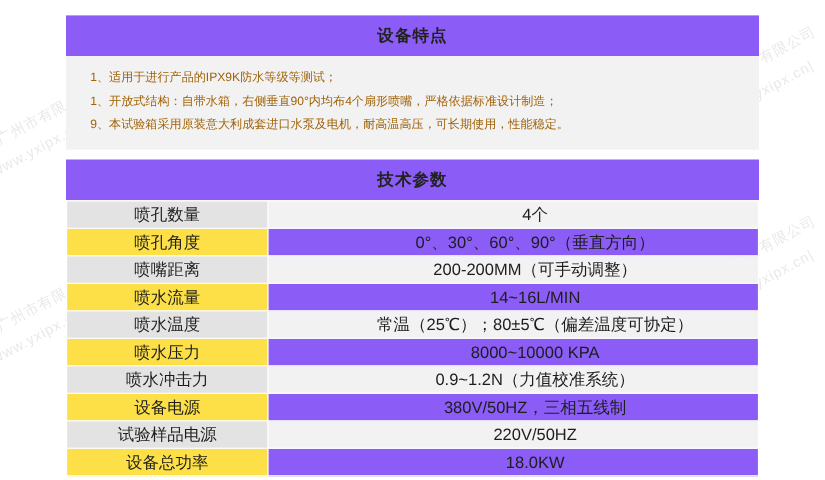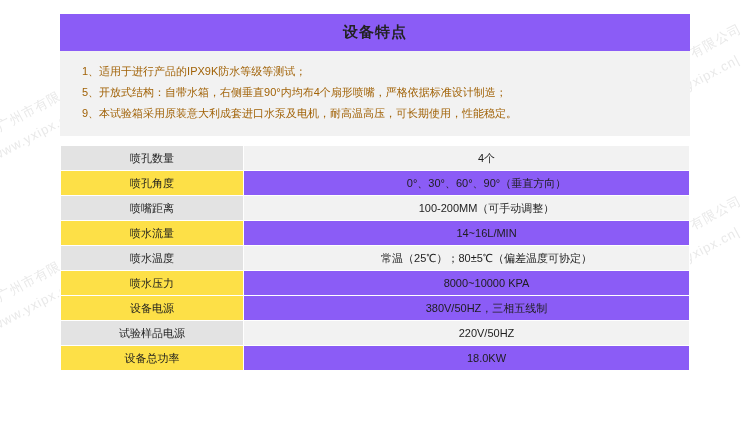--- a/index.html
+++ b/index.html
@@ -74,21 +74,21 @@
   table.specs {
     width: 100%;
     border-collapse: collapse;
     position: relative;
     z-index: 2;
     table-layout: fixed;
   }
   table.specs tr { height: 25px; }
   table.specs td {
     border: 1px solid #ffffff;
-    font-size: 11px;
+    font-size: 15px;
     color: #1d1d1d;
     text-align: center;
     padding: 0;
     white-space: nowrap;
   }
   table.specs td.label {
     width: 182px;
     background: #e3e3e3;
   }
   table.specs td.value {
@@ -110,51 +110,56 @@
   <div class="wm rot wm-right-1">广州市有限公司</div>
   <div class="wm rot wm-right-2">www.yxipx.cn|</div>
   <div class="wm rot wm-right-3">广州市有限公司</div>
   <div class="wm rot wm-right-4">www.yxipx.cn|</div>
   <div class="wm rot wm-mid-1">广州市有限公司</div>
   <div class="wm rot wm-mid-2">广州市有限公司</div>
 
   <div class="section-title">设备特点</div>
   <div class="features">
     <div class="line">1、适用于进行产品的IPX9K防水等级等测试；</div>
-    <div class="line">5、开放式结构：自带水箱，右侧垂直90°内均布4个扇形喷嘴，严格依据标准设计制造；</div>
+    <div class="line">1、开放式结构：自带水箱，右侧垂直90°内均布4个扇形喷嘴，严格依据标准设计制造；</div>
     <div class="line">9、本试验箱采用原装意大利成套进口水泵及电机，耐高温高压，可长期使用，性能稳定。</div>
   </div>
 
   <div class="spacer"></div>
 
+  <div class="section-title">技术参数</div>
   <table class="specs">
     <tbody>
         <tr>
       <td class="label">喷孔数量</td>
       <td class="value">4个</td>
     </tr>
     <tr class="alt">
       <td class="label">喷孔角度</td>
       <td class="value">0°、30°、60°、90°（垂直方向）</td>
     </tr>
     <tr>
       <td class="label">喷嘴距离</td>
-      <td class="value">100-200MM（可手动调整）</td>
+      <td class="value">200-200MM（可手动调整）</td>
     </tr>
     <tr class="alt">
       <td class="label">喷水流量</td>
       <td class="value">14~16L/MIN</td>
     </tr>
     <tr>
       <td class="label">喷水温度</td>
       <td class="value">常温（25℃）；80±5℃（偏差温度可协定）</td>
     </tr>
     <tr class="alt">
       <td class="label">喷水压力</td>
       <td class="value">8000~10000 KPA</td>
+    </tr>
+    <tr>
+      <td class="label">喷水冲击力</td>
+      <td class="value">0.9~1.2N（力值校准系统）</td>
     </tr>
     <tr class="alt">
       <td class="label">设备电源</td>
       <td class="value">380V/50HZ，三相五线制</td>
     </tr>
     <tr>
       <td class="label">试验样品电源</td>
       <td class="value">220V/50HZ</td>
     </tr>
     <tr class="alt">

